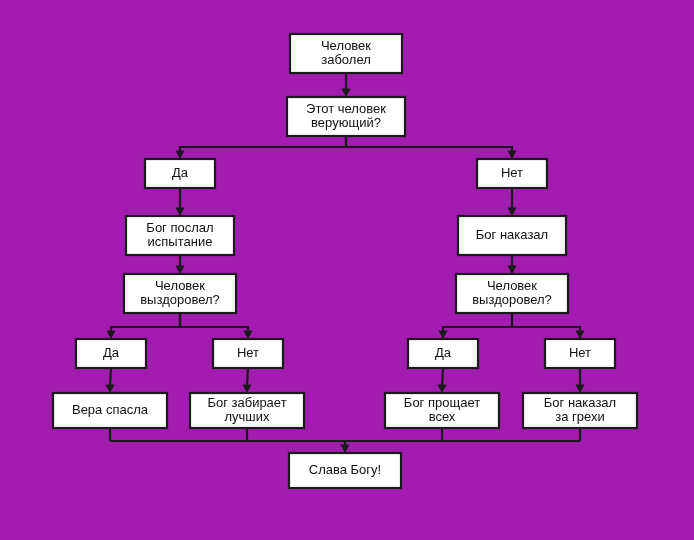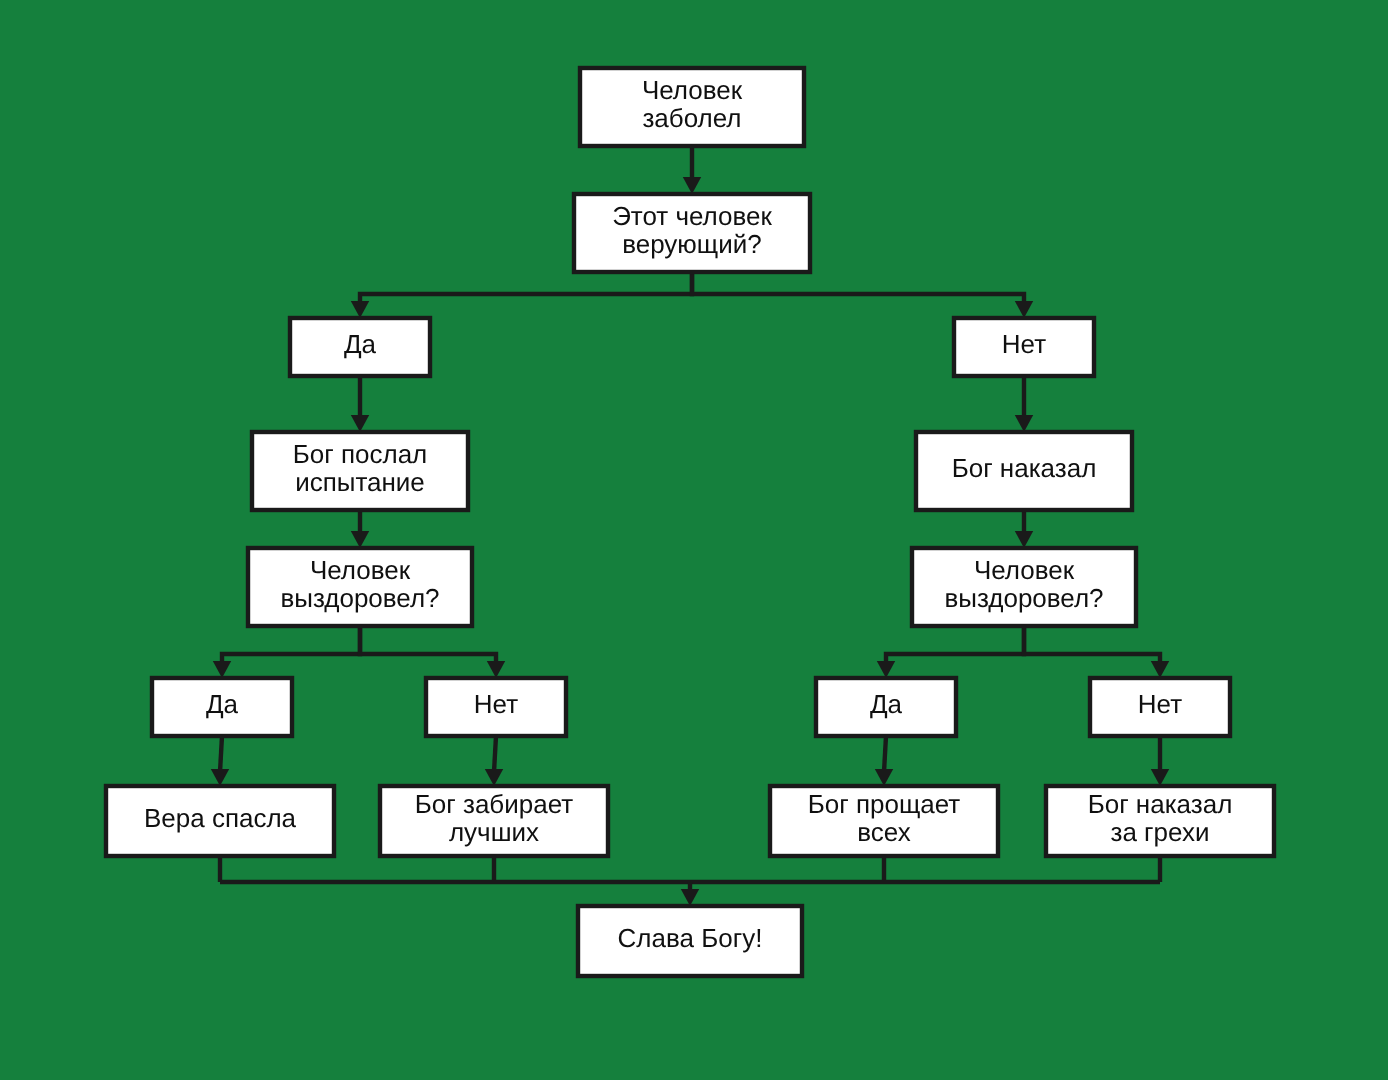--- a/index.html
+++ b/index.html
@@ -11,21 +11,21 @@
   body {
     width: 694px;
     height: 540px;
     overflow: hidden;
     font-family: "Liberation Sans", sans-serif;
   }
   #chart-root {
     position: relative;
     width: 694px;
     height: 540px;
-    background: #15803d;
+    background: #a21caf;
   }
   svg#flow-svg {
     position: absolute;
     left: 0;
     top: 0;
     width: 694px;
     height: 540px;
     display: block;
   }
   .node-rect {

